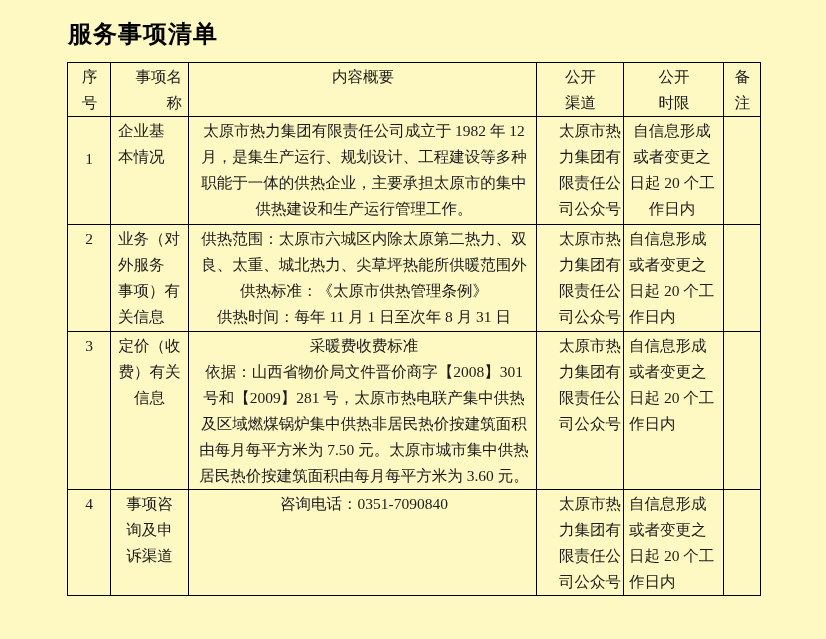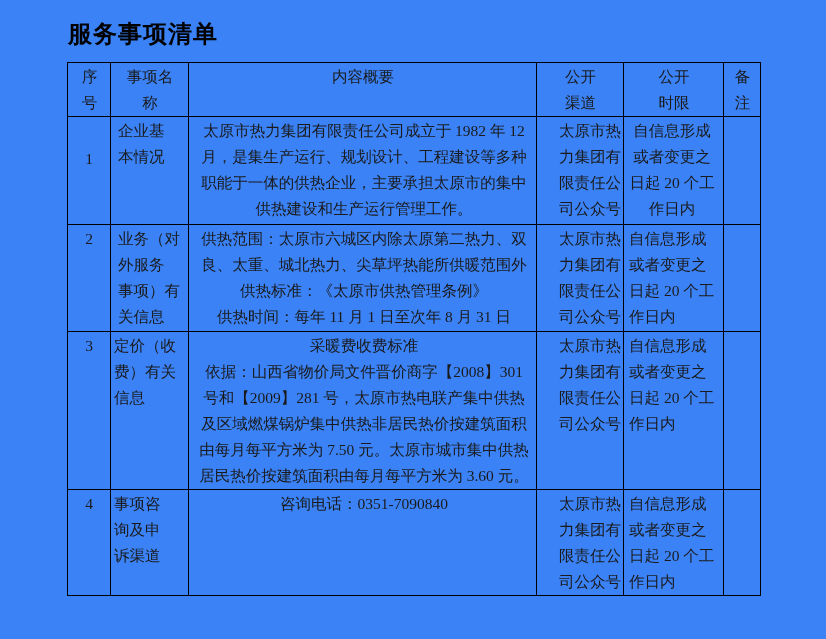--- a/index.html
+++ b/index.html
@@ -1,20 +1,20 @@
 <!DOCTYPE html>
 <html><head>
 <meta charset="utf-8">
 <style>
   html, body { margin: 0; padding: 0; }
   .page {
     position: relative;
     width: 826px;
     height: 639px;
-    background: #3b82f6;
+    background: #fef9c3;
     font-family: "Liberation Serif", "DejaVu Serif", serif;
     color: #1a1a1a;
     overflow: hidden;
   }
   .doc-title {
     position: absolute;
     left: 68px;
     top: 18px;
     font-family: "Liberation Sans", "DejaVu Sans", sans-serif;
     font-size: 24px;
@@ -50,26 +50,26 @@
   .col-deadline { width: 100px; }
   .col-note     { width: 37px;  }
   
   tr.hdr  { height: 53px;  }
   tr.r1   { height: 108px; }
   tr.r2   { height: 107px; }
   tr.r3   { height: 153px; }
   tr.r4   { height: 101px; }
   
   .service-table th { text-align: center; }
-  .service-table th.h-name { text-align: center; }
+  .service-table th.h-name { text-align: right; }
   
   td.c-no { text-align: center; padding-left: 2px; padding-right: 2px; }
   td.c-no.offset-down { padding-top: 29px; }
   td.c-name { text-align: left; }
-  td.c-name.centered { text-align: left; padding-left: 3px; padding-right: 3px; margin-top: 20px; }
+  td.c-name.centered { text-align: center; padding-left: 3px; padding-right: 3px; margin-top: 20px; }
   td.c-summary { text-align: center; padding-right: 4px; }
   td.c-channel { text-align: right; padding-left: 5px; padding-right: 2px; }
   td.c-deadline { text-align: left; padding-left: 5px; padding-right: 8px; }
   td.c-deadline.centered { text-align: center; }
   td.c-note { padding: 0; }
 </style>
 </head>
 <body>
 
 <div class="page">

